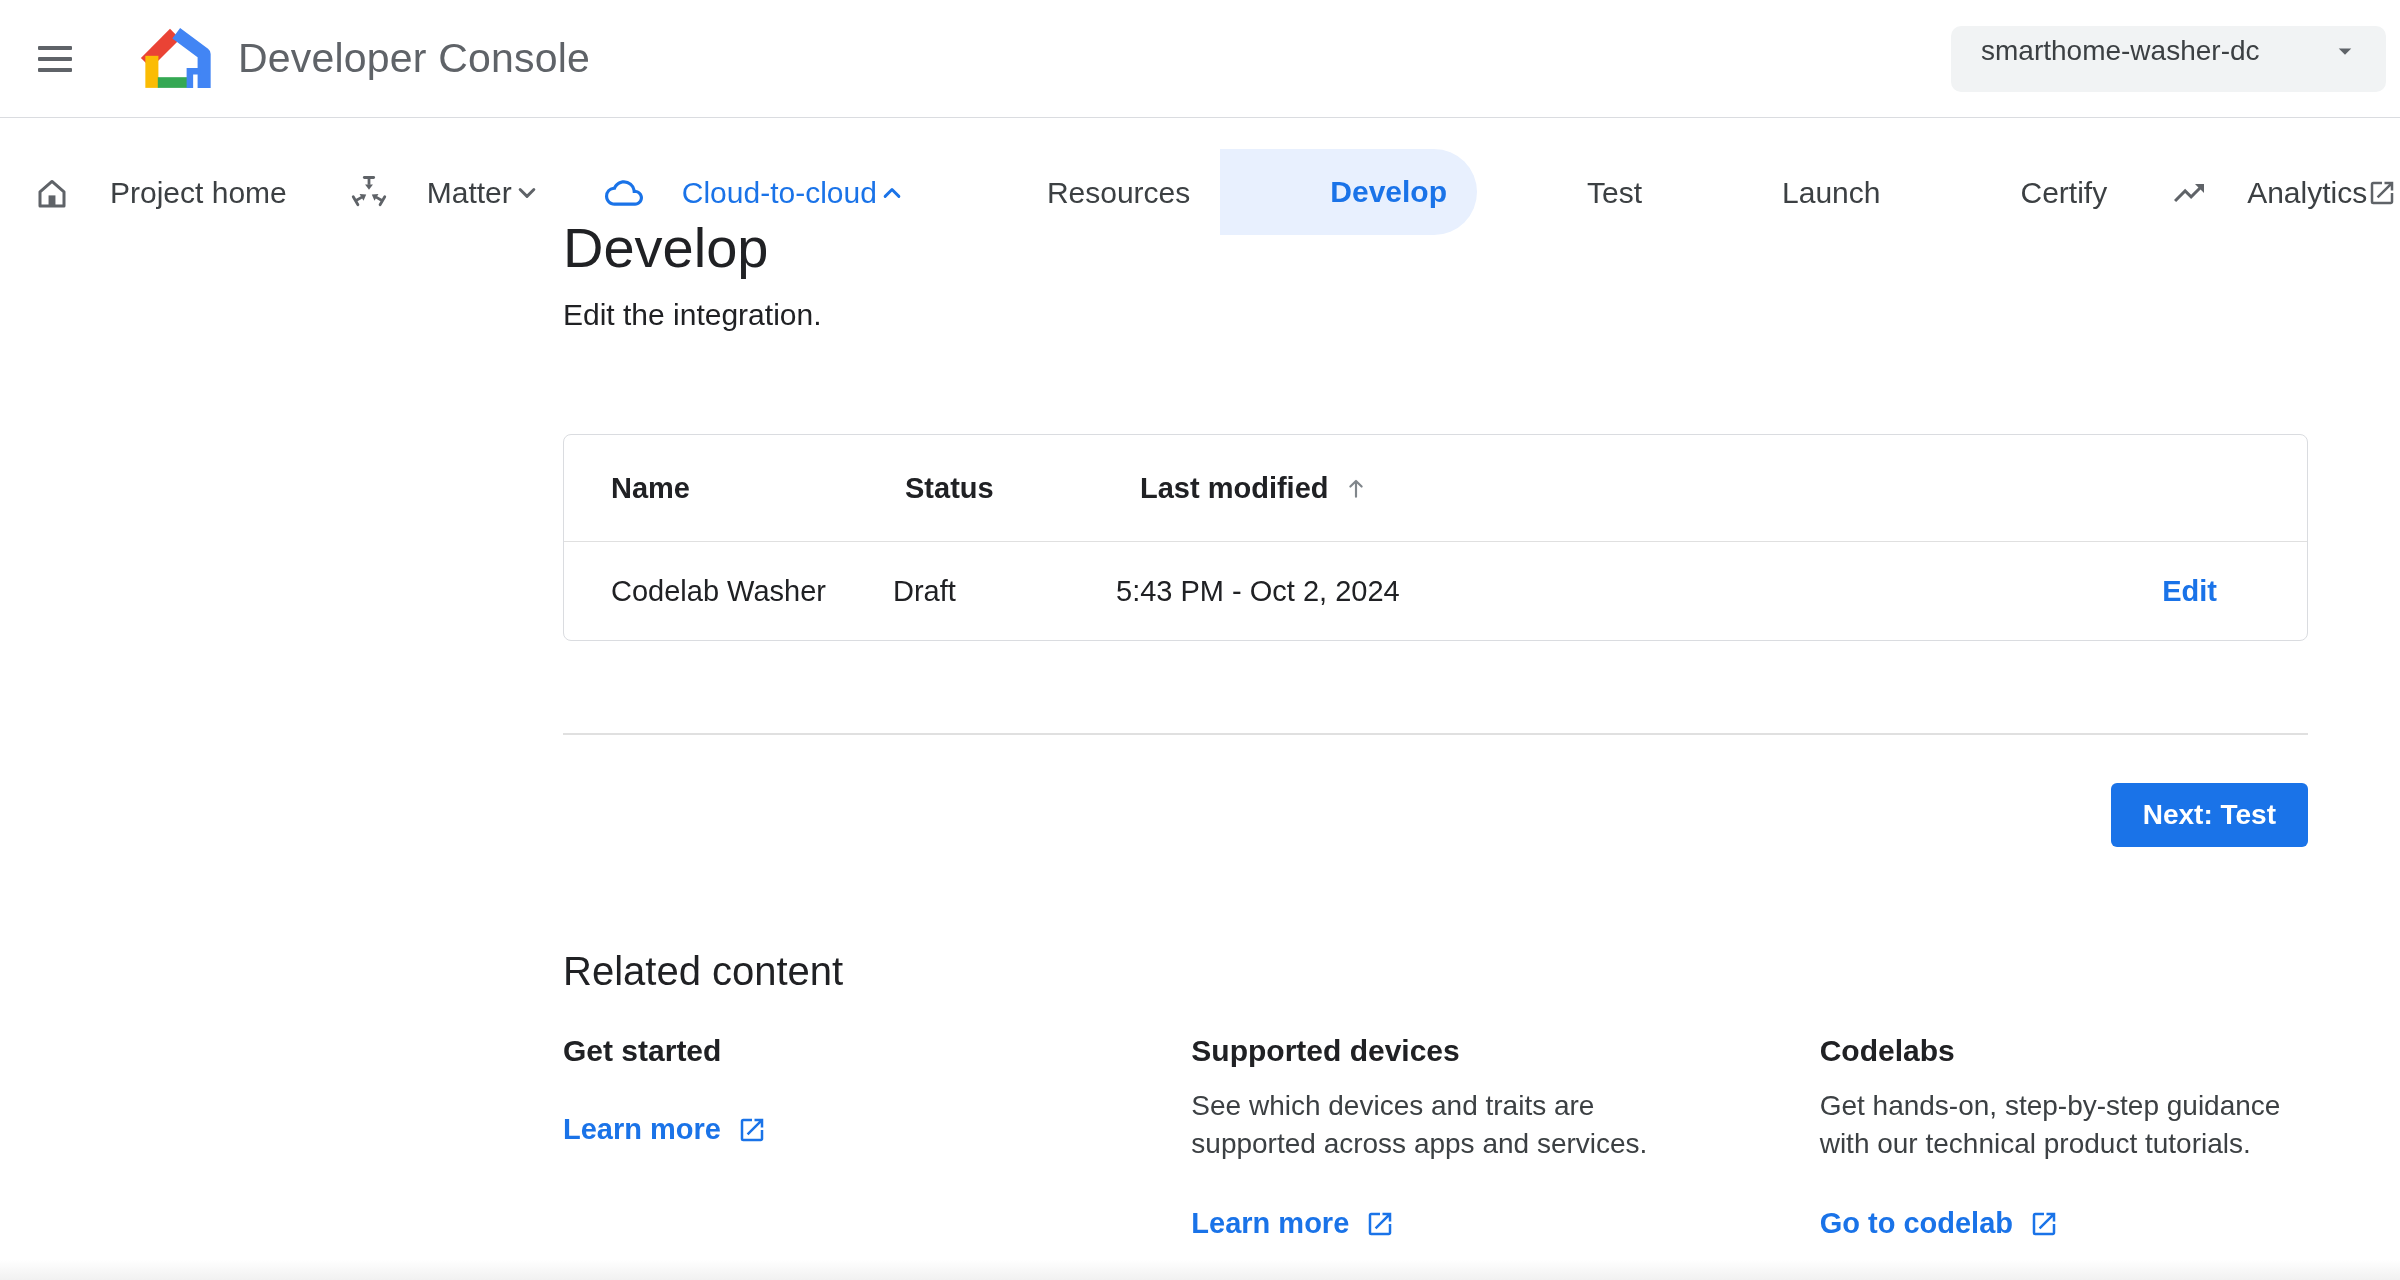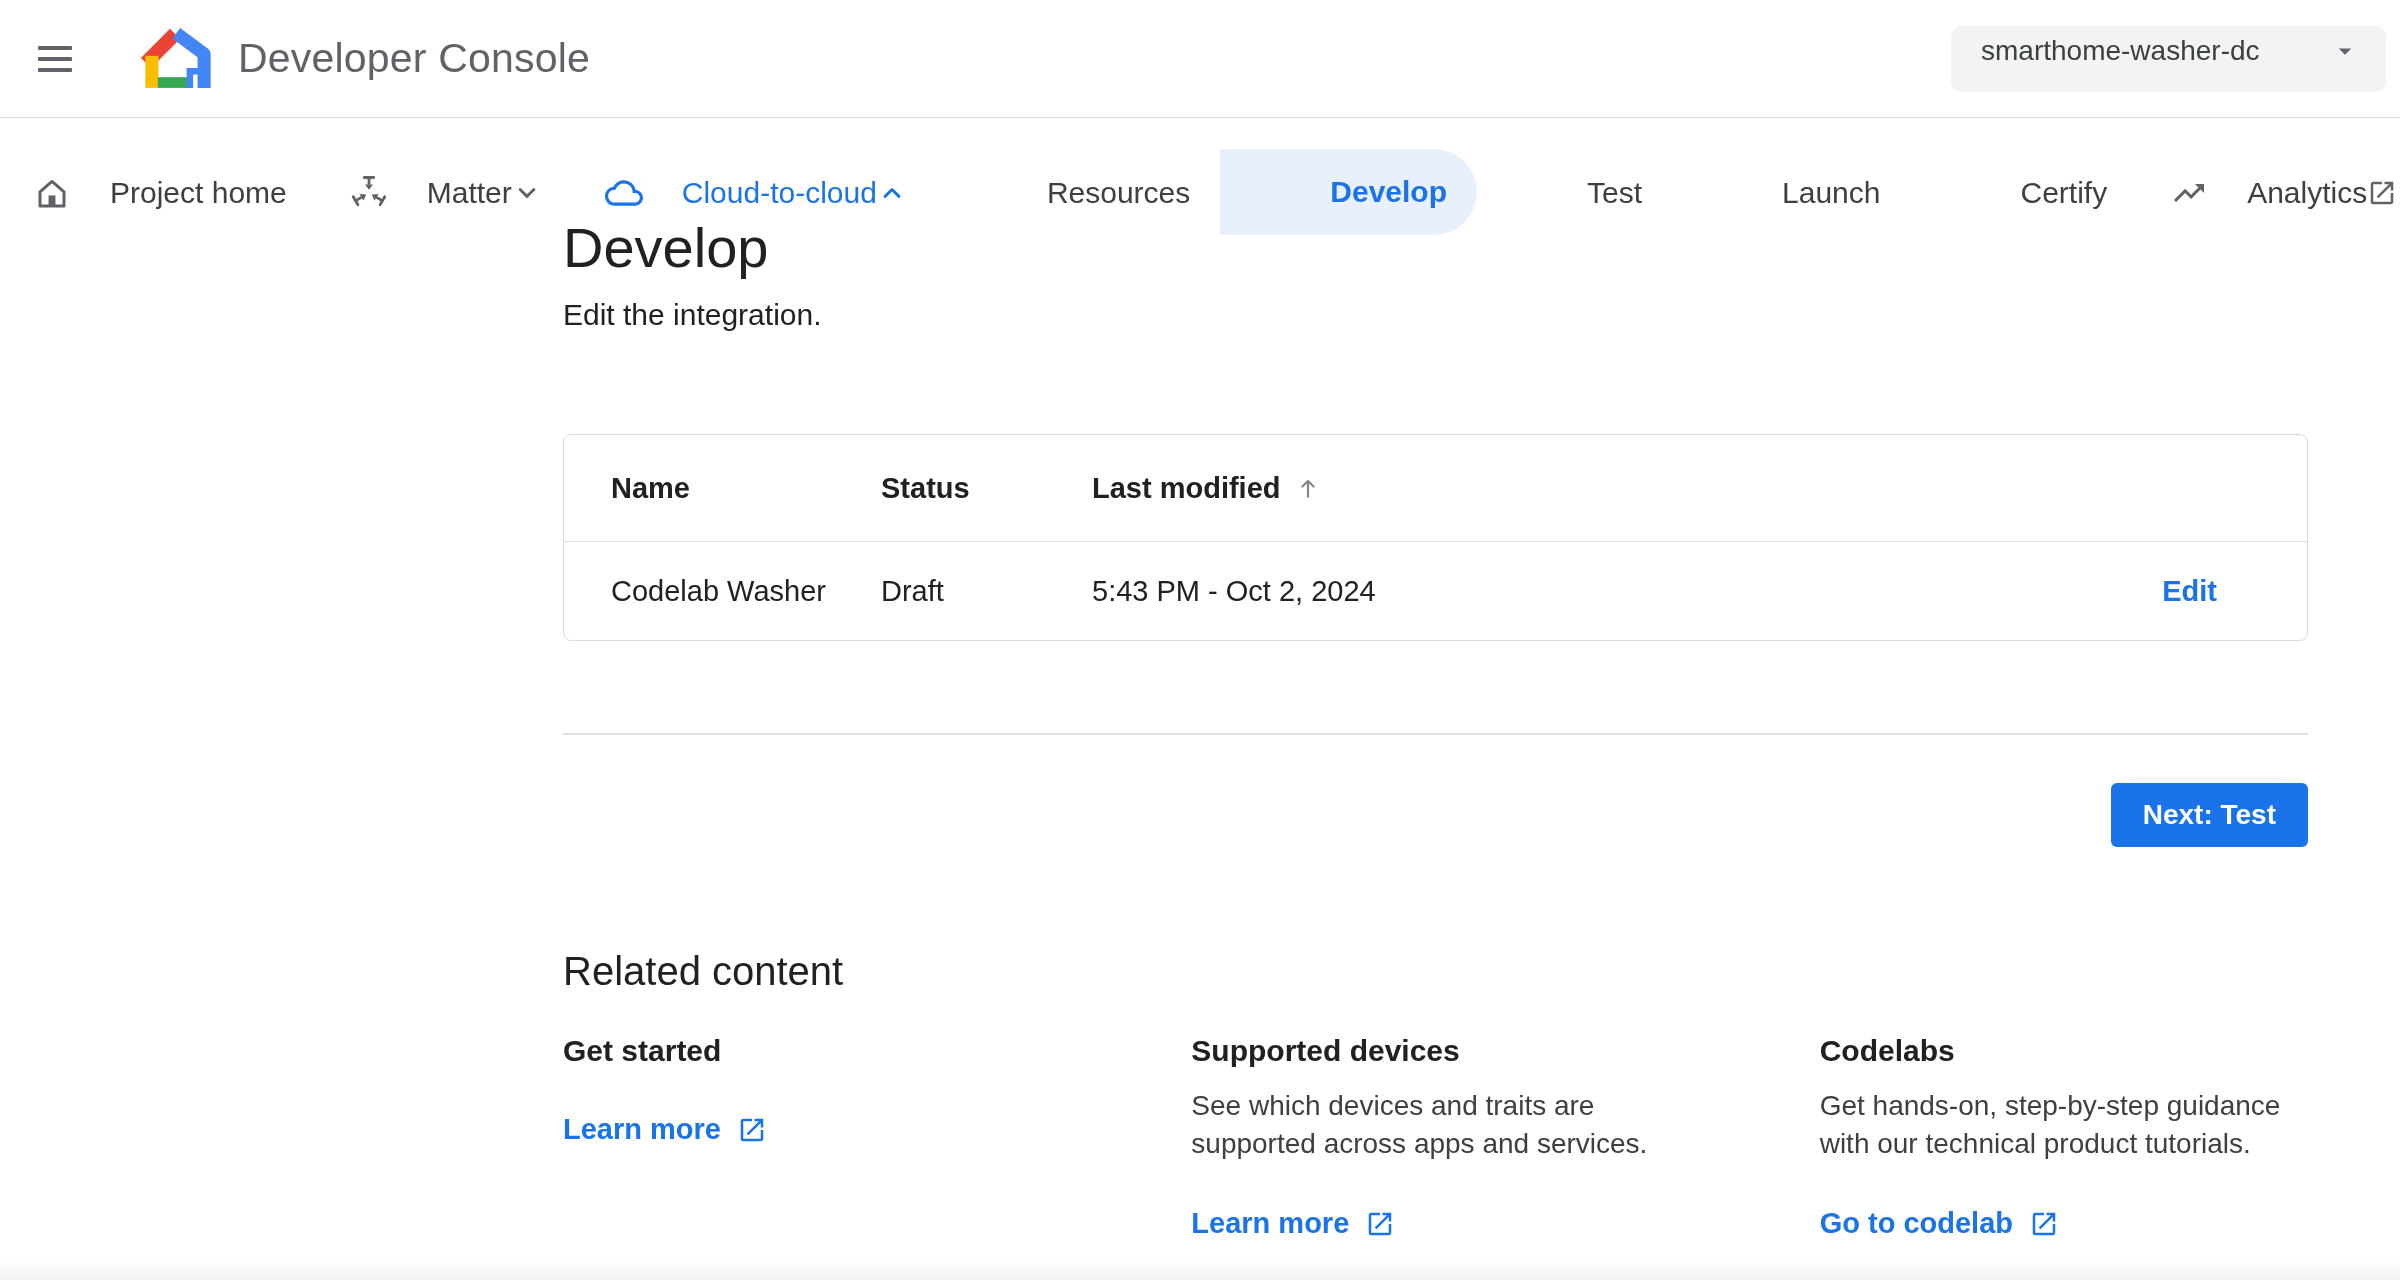--- a/index.html
+++ b/index.html
@@ -46,22 +46,22 @@
   .sb-divider.d2 { margin:49px 0 43px; }
 
   
   .main { flex:1; padding:97px 92px 0 103px; min-width:0; }
   h1.page-title { font-size:56px; font-weight:400; line-height:66px; color:#202124; }
   .subtitle { margin-top:14px; font-size:30px; line-height:40px; color:#202124; }
 
   .tbl { margin-top:99px; width:1745px; border:1px solid #dadce0; border-radius:8px; overflow:hidden; }
   .trow { display:grid; grid-template-columns:270px 211px 1fr 150px; align-items:center;
           padding:0 90px 0 47px; font-size:29px; color:#202124; }
-  .trow.head { height:107px; border-bottom:1px solid #e0e0e0; font-weight:700; }
-  .trow.body { height:98px; }
+  .trow.head { height:107px; border-bottom:1px solid #e0e0e0; font-weight:700;gap:24px; }
+  .trow.body { height:98px;gap:12px; }
   .th { display:flex; align-items:center; gap:14px; cursor:pointer; }
   .cell-action { justify-self:end; }
   a.link { color:#1a73e8; font-weight:700; text-decoration:none; cursor:pointer;
            display:inline-flex; align-items:center; gap:16px; }
 
   .rule { margin-top:92px; width:1745px; height:2px; background:#e0e0e0; }
   .btn-row { margin-top:48px; width:1745px; display:flex; justify-content:flex-end; }
   .btn-primary { height:64px; padding:0 32px; background:#1a73e8; color:#fff; border:none;
                  border-radius:6px; font-size:28px; font-weight:700; cursor:pointer;
                  font-family:inherit; }

